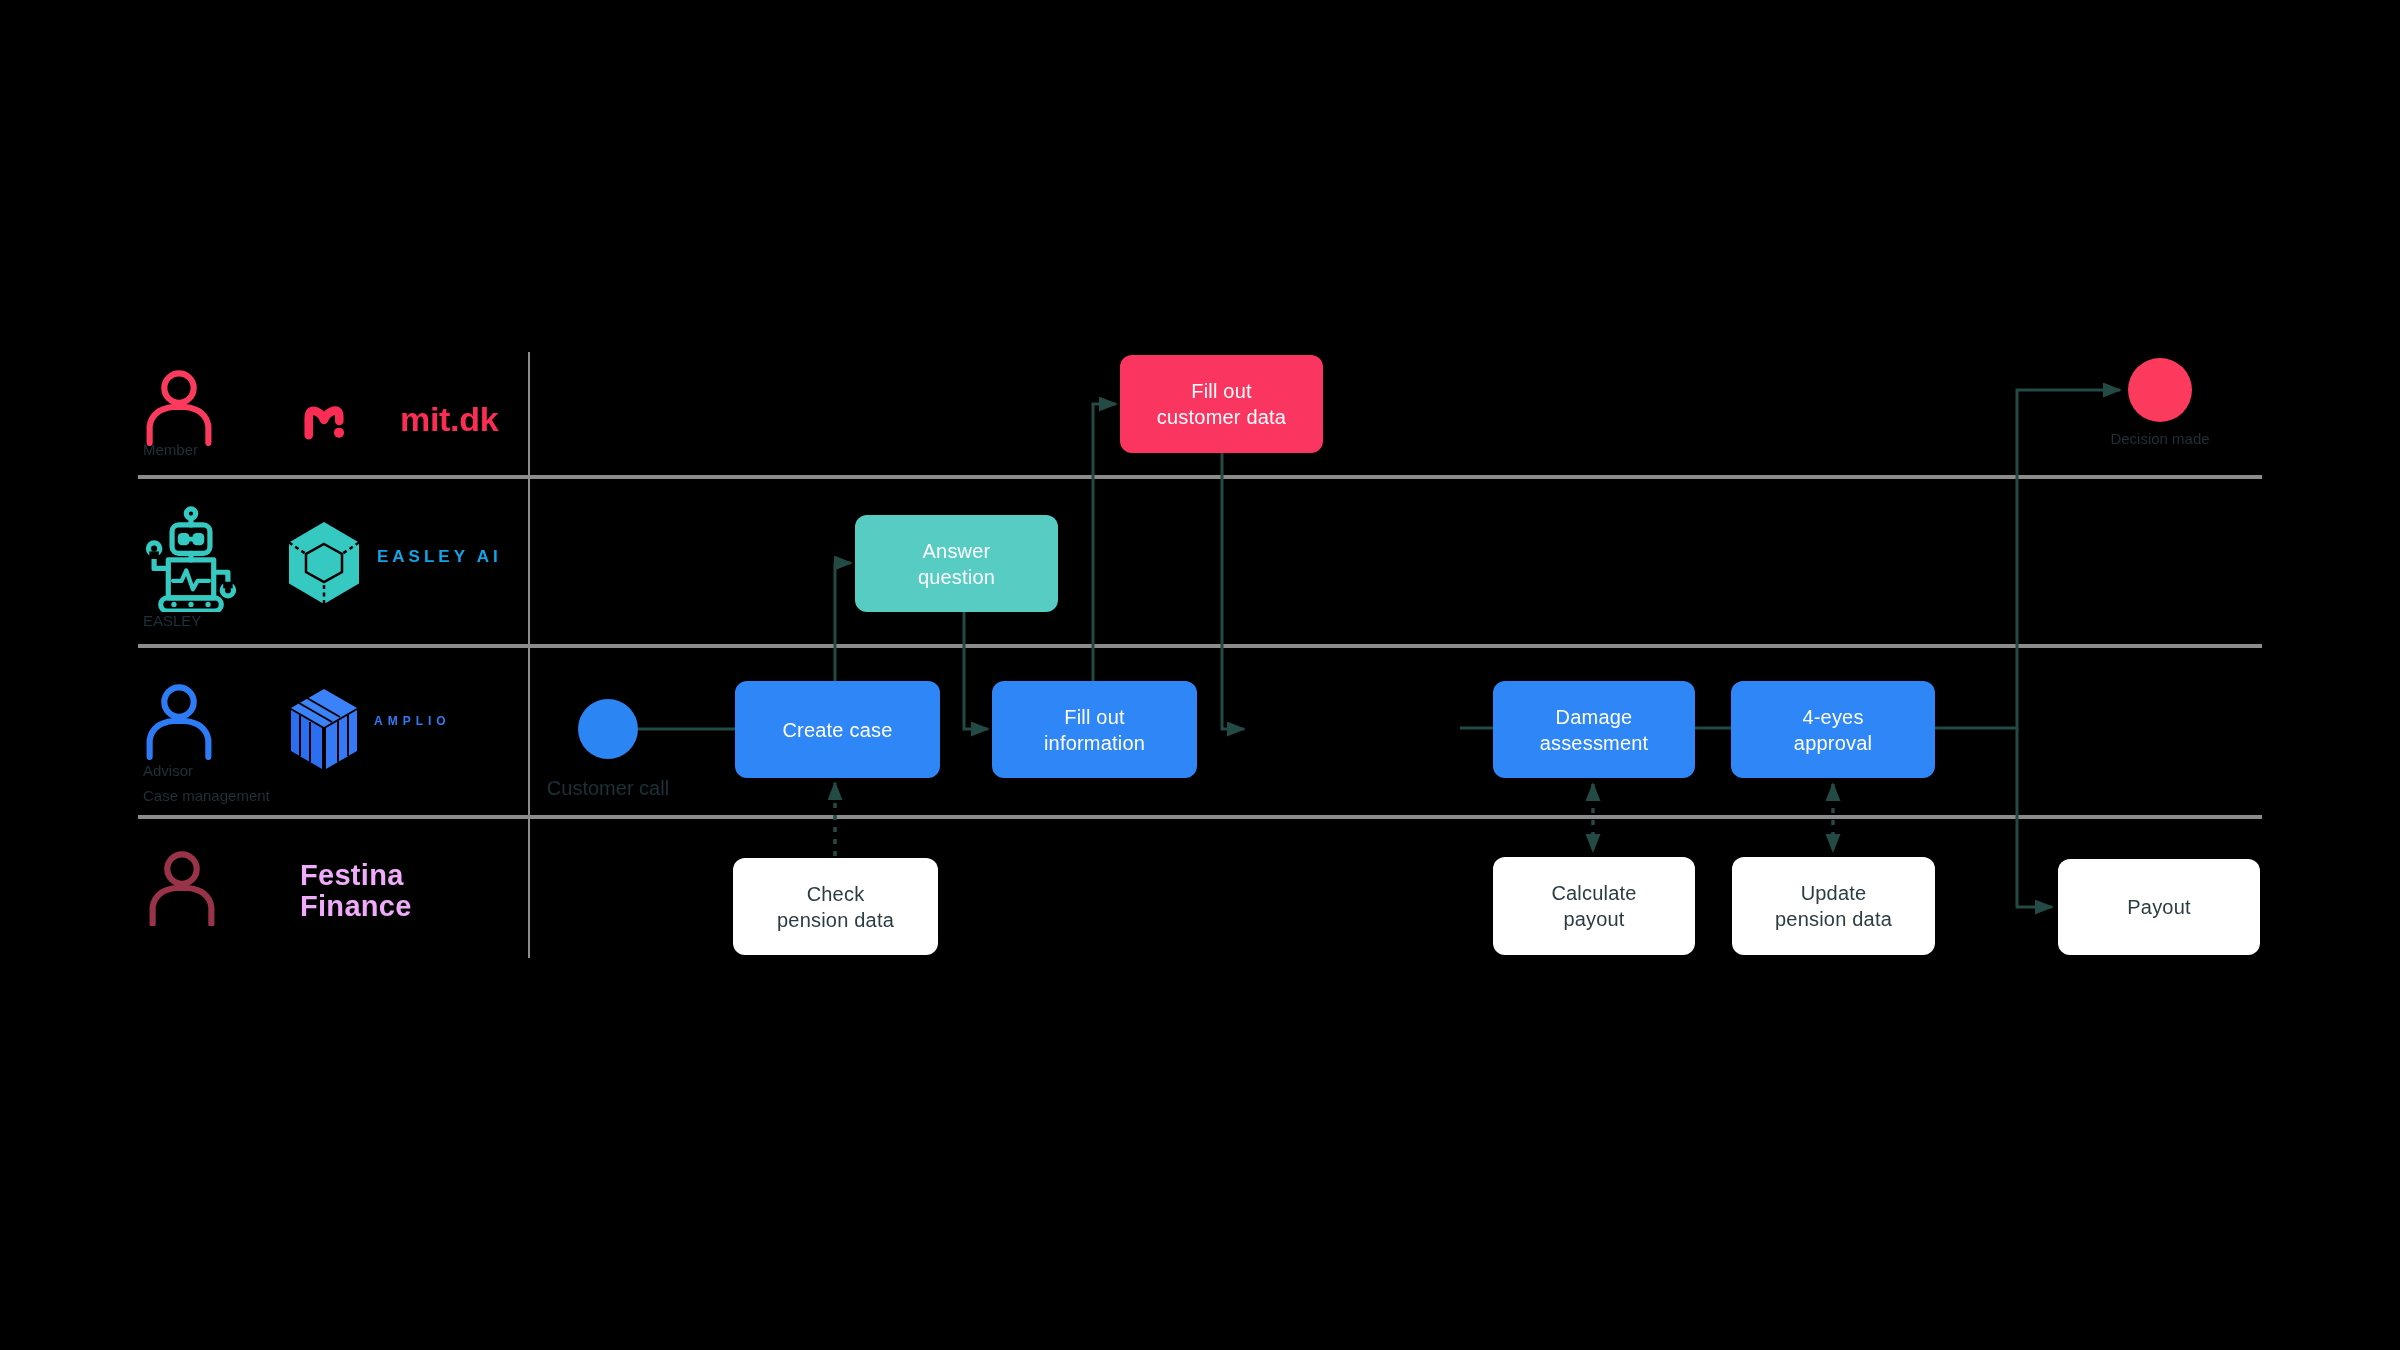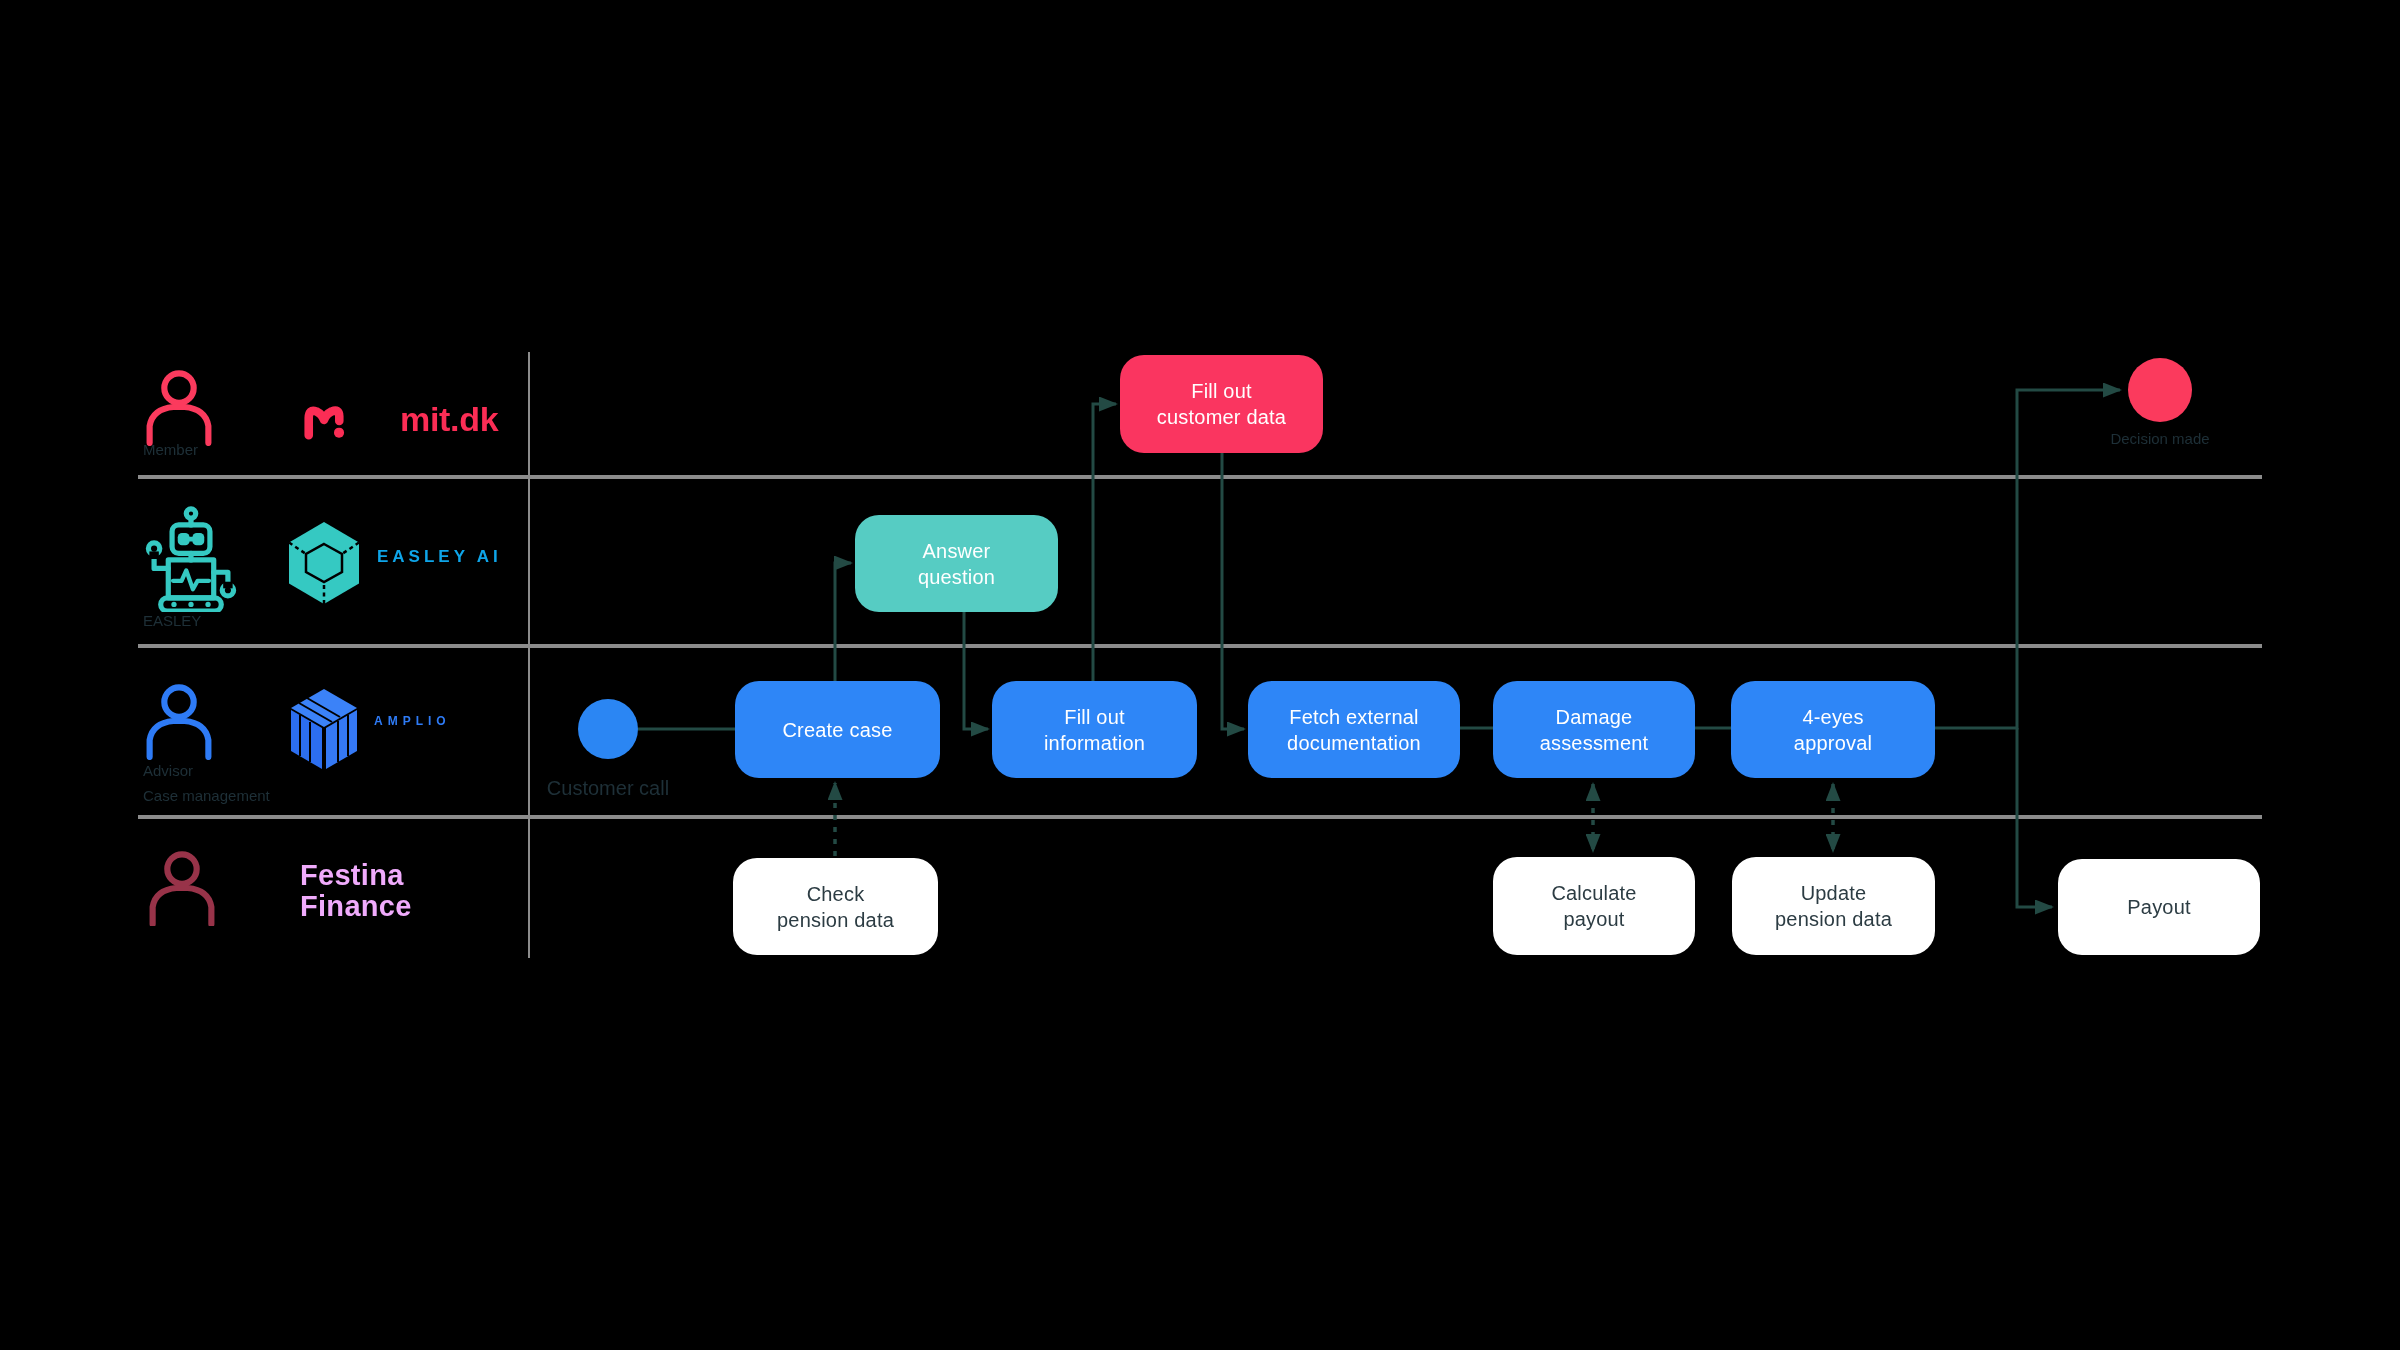--- a/index.html
+++ b/index.html
@@ -4,21 +4,21 @@
 <style>
   html,body{margin:0;padding:0;background:#000;}
   .stage{
     position:relative;width:2400px;height:1350px;background:#000;overflow:hidden;
     font-family:"Liberation Sans","DejaVu Sans",sans-serif;
   }
   .hline{position:absolute;left:138px;width:2124px;height:4px;background:#8c8c8c;}
   .vline{position:absolute;left:528px;top:352px;width:2px;height:606px;background:#8c8c8c;}
   .connectors{position:absolute;left:0;top:0;width:2400px;height:1350px;}
   .task{
-    position:absolute;width:205px;height:97px;border-radius:24px;
+    position:absolute;width:205px;height:97px;border-radius:12px;
     display:flex;align-items:center;justify-content:center;text-align:center;
     font-size:20px;line-height:26px;font-weight:500;color:#fff;
     white-space:pre-line;letter-spacing:.2px;
   }
   .task.blue{background:#2e86f7;}
   .task.teal{background:#56ccc3;}
   .task.red{background:#fa3560;}
   .task.white{background:#ffffff;color:#2c3c43;}
   .event{position:absolute;border-radius:50%;}
   .event.blue{background:#2b86f3;}
@@ -156,24 +156,20 @@
     <span>Answer
 question</span>
   </div>
   <div class="task blue" style="left:735px;top:681px">
     <span>Create case</span>
   </div>
   <div class="task blue" style="left:992px;top:681px">
     <span>Fill out
 information</span>
   </div>
-  <div class="task blue" style="left:1248px;top:681px;width:212px">
-    <span>Fetch external
-documentation</span>
-  </div>
   <div class="task blue" style="left:1493px;top:681px;width:202px">
     <span>Damage
 assessment</span>
   </div>
   <div class="task blue" style="left:1731px;top:681px;width:204px">
     <span>4-eyes
 approval</span>
   </div>
   <div class="task white" style="left:733px;top:858px">
     <span>Check

